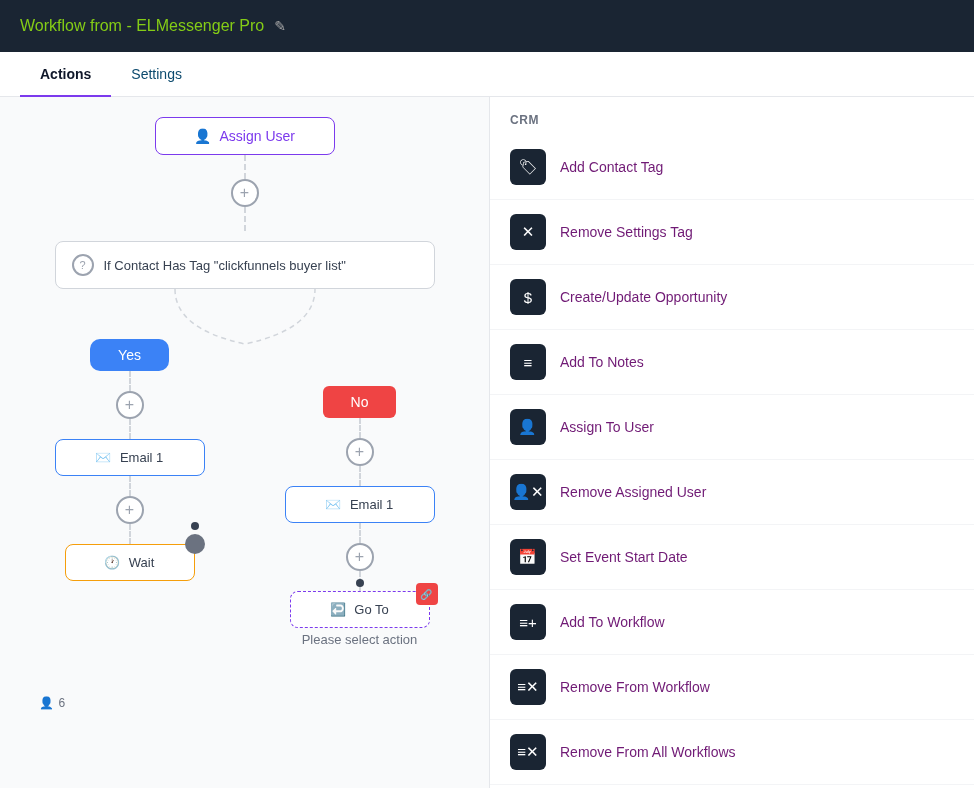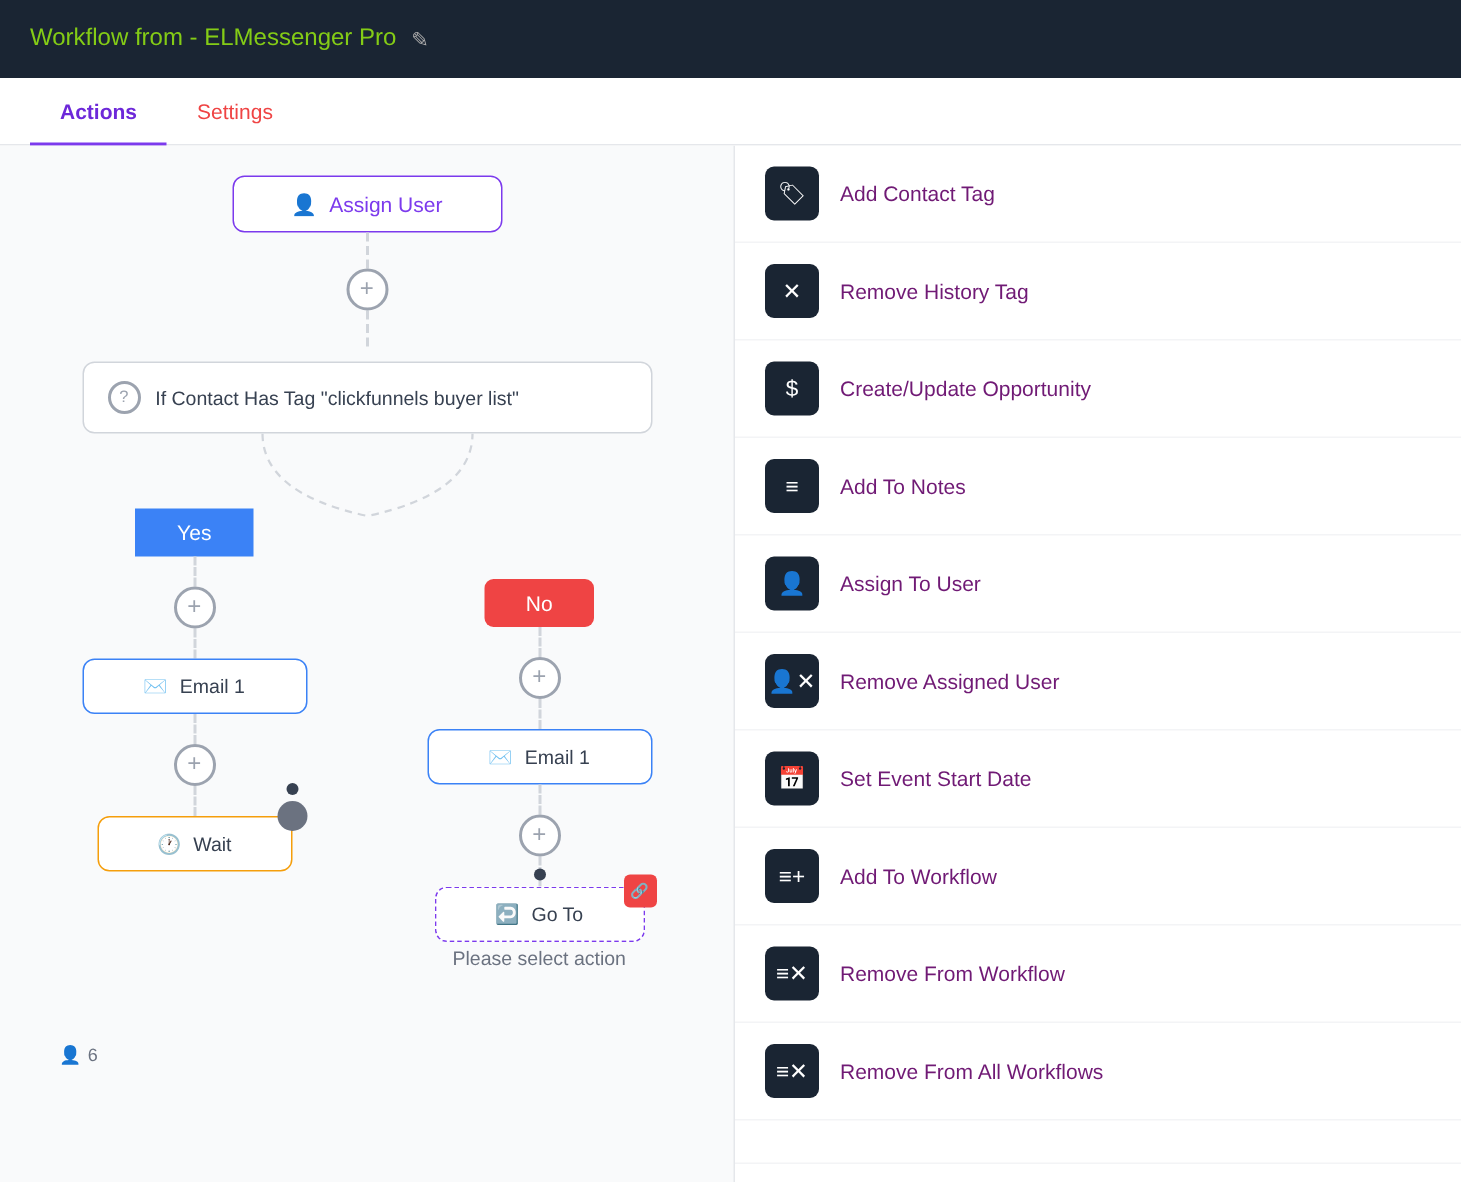--- a/index.html
+++ b/index.html
@@ -31,27 +31,27 @@
     .tabs {
       background: #fff;
       border-bottom: 1px solid #e5e7eb;
       display: flex;
       padding: 0 20px;
       flex-shrink: 0;
     }
     .tab {
       padding: 14px 20px;
       font-size: 14px;
-      color: #ef4444;
+      color: #0c4a6e;
       cursor: pointer;
       position: relative;
       white-space: nowrap;
     }
     .tab.active {
-      color: #6d28d9;
+      color: #0f172a;
       font-weight: 600;
     }
     .tab.active::after {
       content: '';
       position: absolute;
       bottom: -1px;
       left: 0;
       right: 0;
       height: 2px;
       background: #7c3aed;
@@ -136,21 +136,21 @@
       display: flex;
       flex-direction: column;
       align-items: center;
       gap: 0;
     }
 
     .branch-btn-yes {
       background: #3b82f6;
       color: #fff;
       border: none;
-      border-radius: 0;
+      border-radius: 10px;
       padding: 8px 28px;
       font-size: 14px;
       font-weight: 500;
       cursor: pointer;
     }
 
     .branch-btn-no {
       background: #ef4444;
       color: #fff;
       border: none;
@@ -414,29 +414,30 @@
               <span class="action-select-label">Please select action</span>
             </div>
           </div>
         </div>
       </div>
 
     </div>
   </div>
 
   <div class="right-panel">
+    <div class="panel-section-label">CRM</div>
 
     <div id="actions-list">
         <div class="action-item">
           <div class="action-icon" style="background: rgb(26, 37, 51);">🏷</div>
           <span class="action-label">Add Contact Tag</span>
         </div>
         <div class="action-item">
           <div class="action-icon" style="background: rgb(26, 37, 51);">✕</div>
-          <span class="action-label">Remove History Tag</span>
+          <span class="action-label">Remove Settings Tag</span>
         </div>
         <div class="action-item">
           <div class="action-icon" style="background: rgb(26, 37, 51);">$</div>
           <span class="action-label">Create/Update Opportunity</span>
         </div>
         <div class="action-item">
           <div class="action-icon" style="background: rgb(26, 37, 51);">≡</div>
           <span class="action-label">Add To Notes</span>
         </div>
         <div class="action-item">

